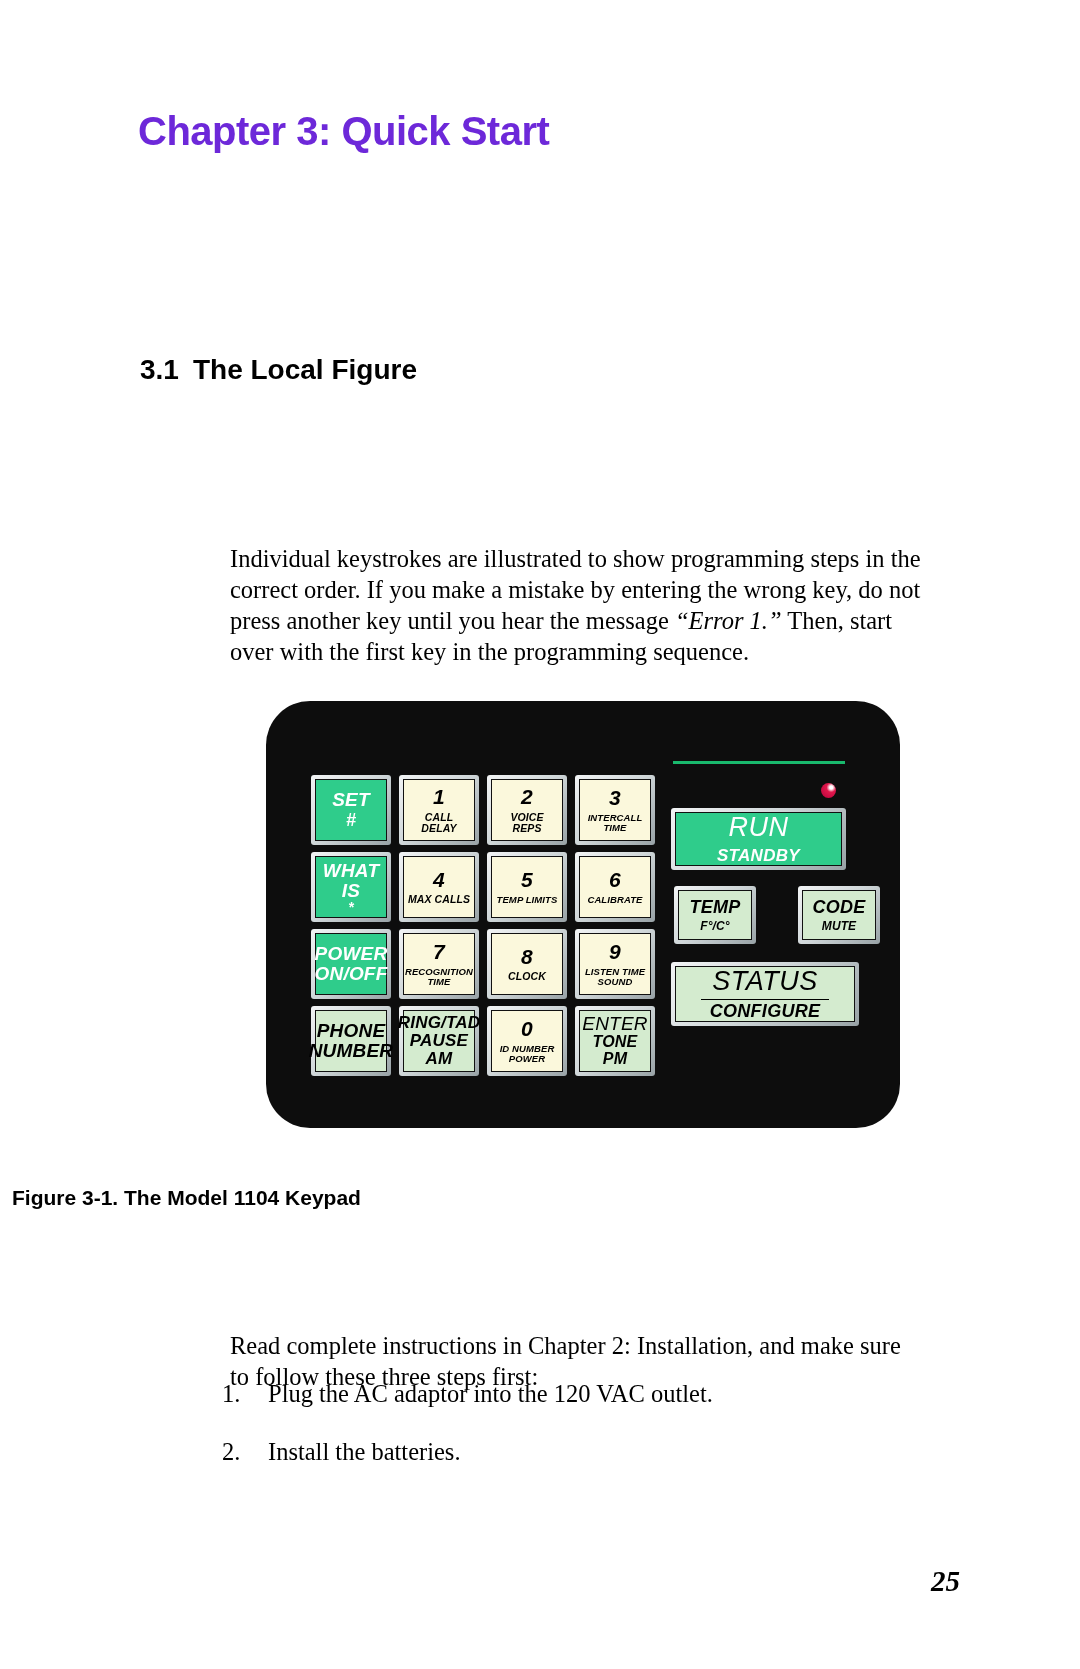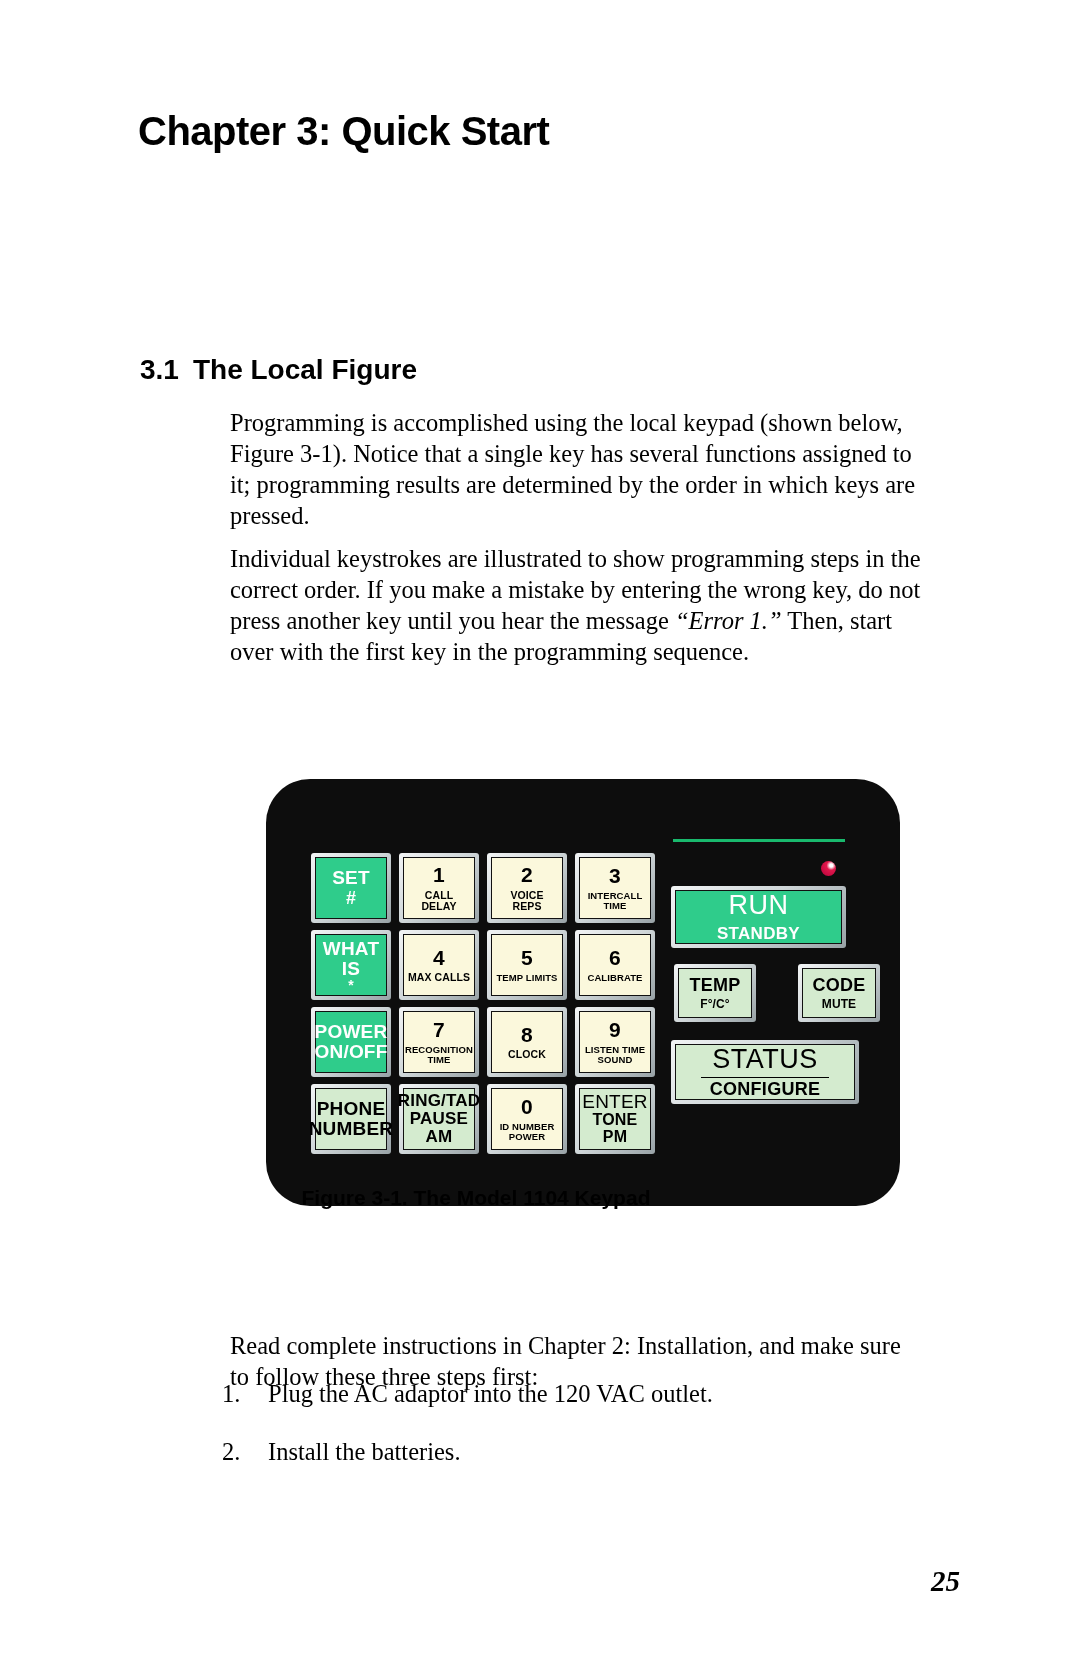--- a/index.html
+++ b/index.html
@@ -26,21 +26,21 @@
 
   
   .chapter-title {
     position: absolute;
     left: 138px;
     top: 82px;
     font-family: "Liberation Sans", sans-serif;
     font-weight: bold;
     font-size: 40px;
     letter-spacing: -0.5px;
-    color: #000000;
+    color: #6d28d9;
   }
 
   .section-head {
     position: absolute;
     font-family: "Liberation Sans", sans-serif;
     font-weight: bold;
     font-size: 28px;
     color: #000;
     white-space: nowrap;
   }
@@ -96,23 +96,24 @@
     font-family: "Liberation Serif", serif;
     font-weight: bold;
     font-style: italic;
     font-size: 29px;
   }
 
   
   .figure-wrap {
     position: absolute;
     left: 266px;
-    top: 779px;
+    top: 701px;
     width: 634px;
     height: 500px;
+    font-style: italic;
   }
 
   .keypad-bezel {
     position: absolute;
     left: 0; top: 0;
     width: 634px;
     height: 427px;
     background: #0d0d0d;
     border-radius: 44px;
     box-sizing: border-box;
@@ -264,42 +265,40 @@
     letter-spacing: 0.5px;
   }
   .k-configure {
     font-weight: bold;
     font-size: 18px;
     letter-spacing: 0.3px;
   }
 
   .figure-caption {
     position: absolute;
-    left: 4px;
+    left: 12px;
     top: 1186px;
     width: 944px;
-    text-align: center;
     font-family: "Liberation Sans", sans-serif;
     font-weight: bold;
     font-size: 21px;
   }
 </style>
 </head>
 <body>
 
 <div class="page">
 
   <h1 class="chapter-title">Chapter 3: Quick Start</h1>
 
 
   <h2 class="section-head" id="sec31">
     <span class="num">3.1</span><span>The Local Figure</span>
   </h2>
 
-  <p class="body-par" id="par-prog">Programming is accomplished using the local keypad (shown below, Figure 3-1). Notice that a single key has several functions assigned to it; programming results are determined by the order in which keys are pressed.</p>
 
   <p class="body-par" id="par-indiv"><span>Individual keystrokes are illustrated to show programming steps in the correct order. If you make a mistake by entering the wrong key, do not press another key until you hear the message </span><em>“Error 1.”</em><span> Then, start over with the first key in the programming sequence.</span></p>
 
   <div class="figure-wrap">
     <div class="keypad-bezel">
 
       <div class="key-grid">
 
         <div class="key-outer cell">
           <div class="key-inner face-green">

